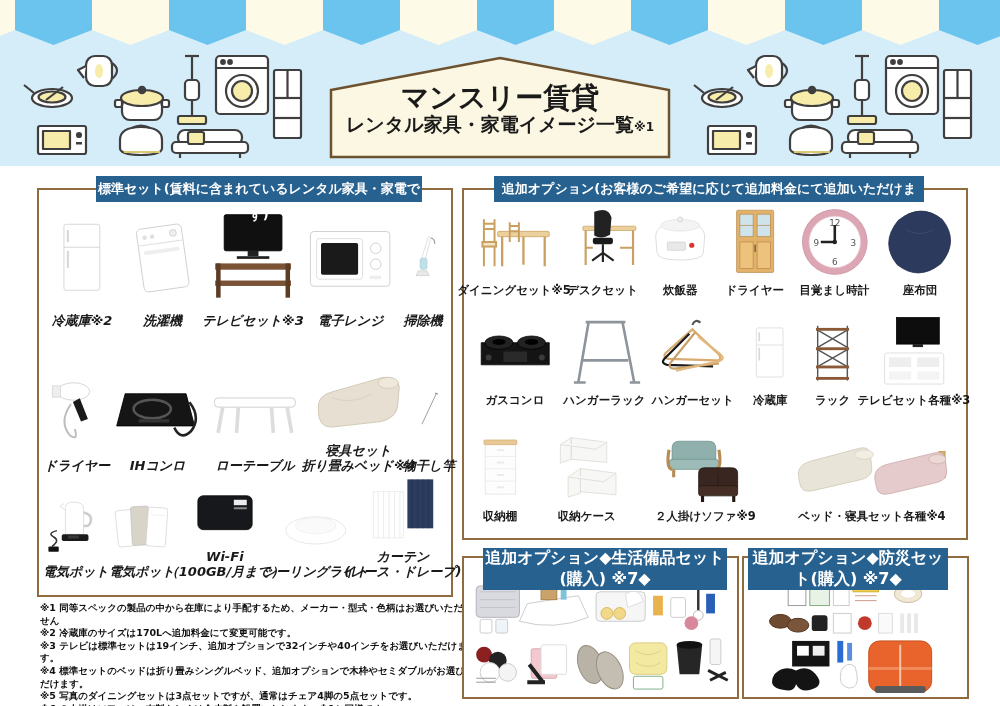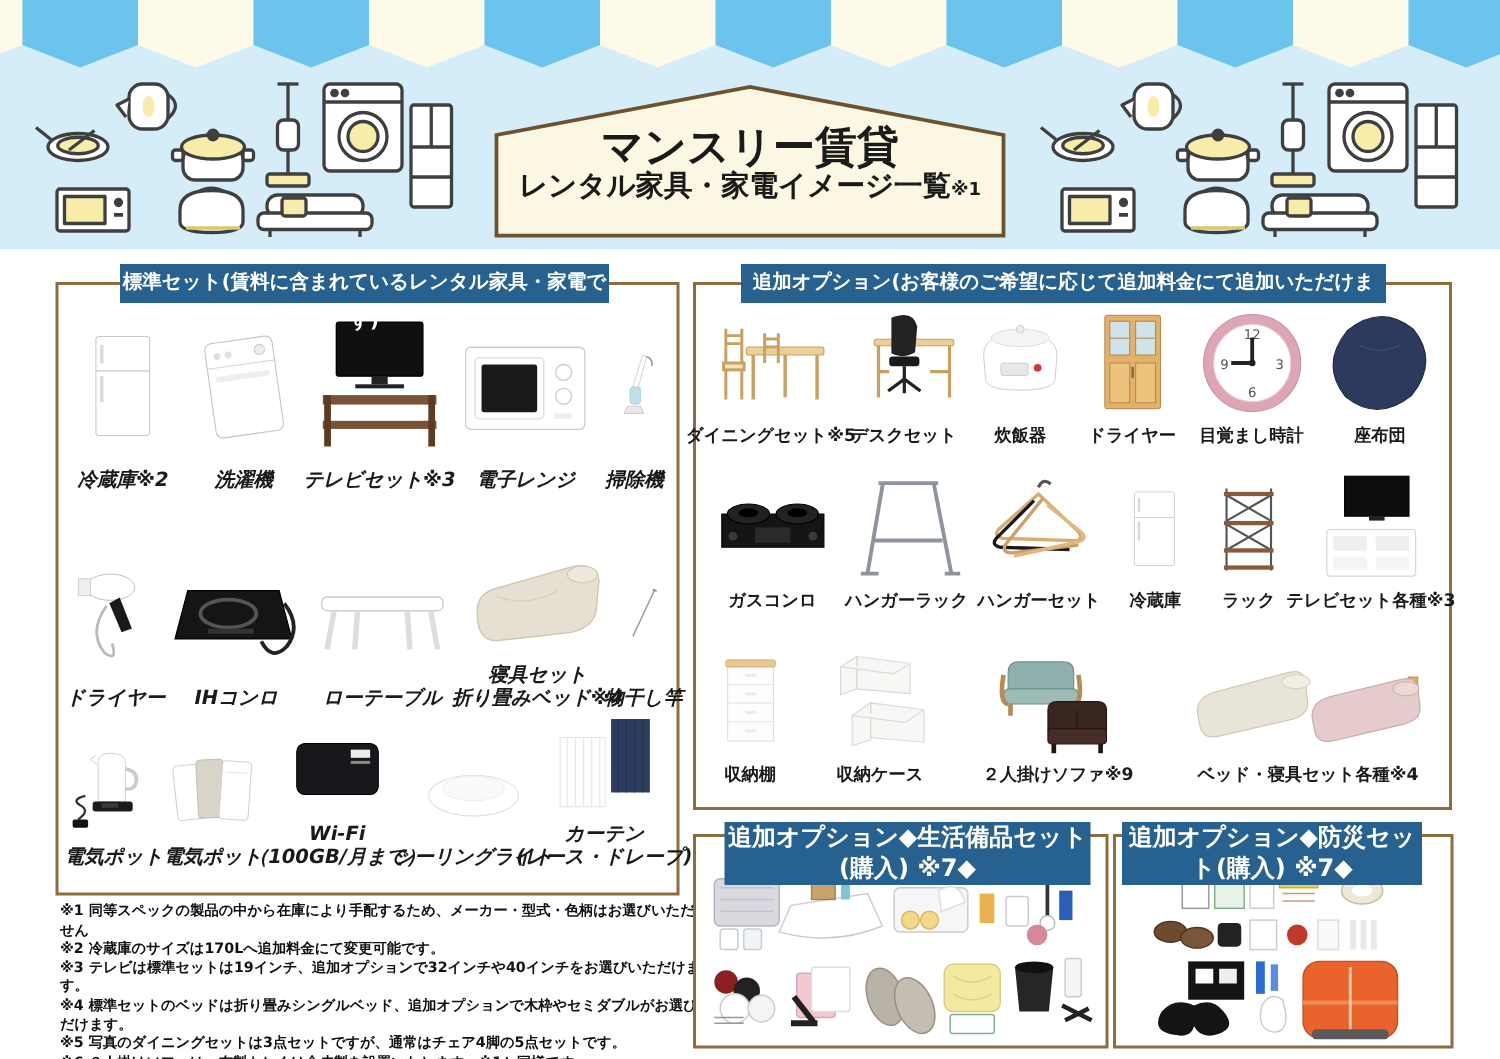--- a/index.html
+++ b/index.html
@@ -12,21 +12,21 @@
   .plaque{position:absolute;left:328px;top:55px;width:344px;height:105px;z-index:3;}
   .plaque svg{position:absolute;left:0;top:0;}
   .plaque .txt{position:absolute;left:0;top:30px;width:100%;text-align:center;font-weight:bold;}
   .plaque .l1{font-size:28px;line-height:26px;}
   .plaque .l2{font-size:19px;line-height:26px;}
   .plaque .note{font-size:12px;font-weight:bold;}
   .panel{position:absolute;background:#fff;border:2px solid #8f6b3e;}
   .panel-std{left:37px;top:188px;width:412px;height:405px;}
   .panel-opt{left:462px;top:188px;width:502px;height:348px;}
   .phead{position:absolute;background:#27618f;color:#fff;font-weight:bold;text-align:center;z-index:4;}
-  .phead-std{left:80px;top:176px;width:326px;height:26px;font-size:13px;line-height:26px;}
+  .phead-std{left:96px;top:176px;width:326px;height:26px;font-size:13px;line-height:26px;}
   .phead-opt{left:494px;top:176px;width:430px;height:26px;font-size:13px;line-height:26px;}
   .rowwrap{position:absolute;left:4px;right:4px;display:flex;justify-content:space-between;align-items:flex-end;}
   .cell{display:flex;flex-direction:column;align-items:center;justify-content:flex-end;}
   .cell .icon{width:100%;display:flex;align-items:flex-end;justify-content:center;}
   .cell .icon svg{width:92%;height:100%;}
   .lbl{font-weight:bold;text-align:center;white-space:nowrap;margin-top:3px;}
   .panel-std .lbl{font-size:13px;line-height:15px;font-style:italic;}
   .panel-opt .lbl{font-size:11.5px;line-height:14px;}
   .footnotes{position:absolute;left:40px;top:602px;width:445px;font-size:9.5px;font-weight:bold;line-height:12.6px;color:#111;}
   .pbox{position:absolute;background:#fff;border:2px solid #8f6b3e;}

